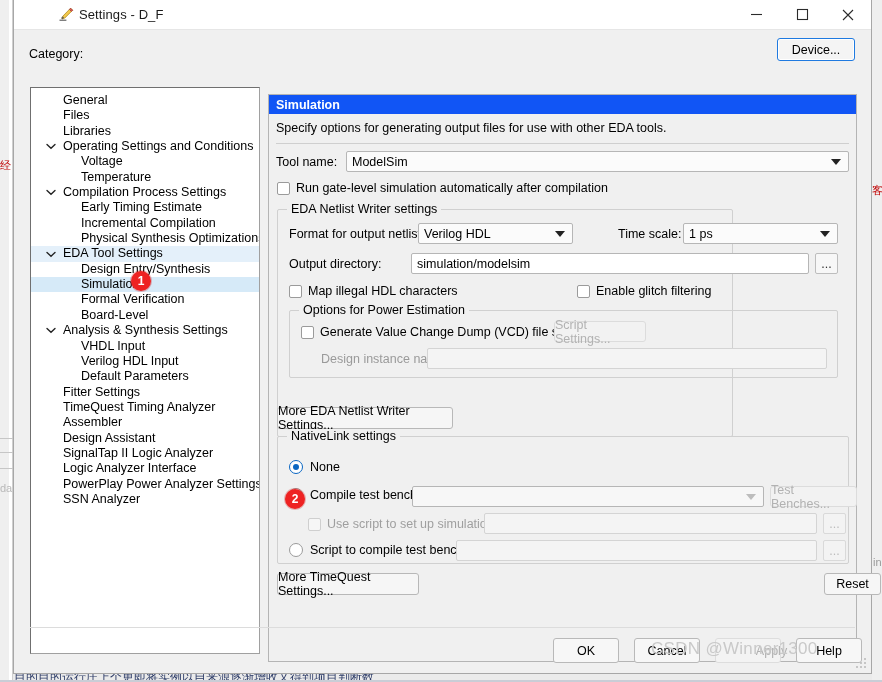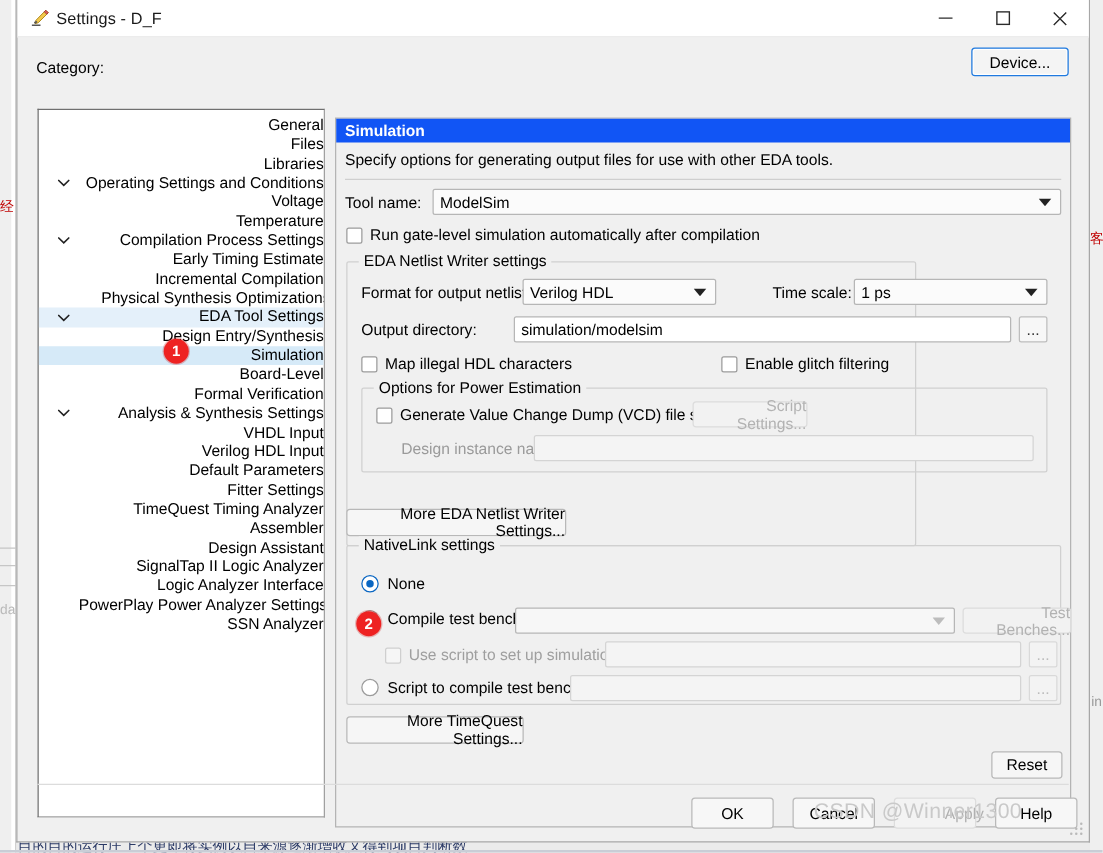--- a/index.html
+++ b/index.html
@@ -59,38 +59,39 @@
     border: 1px solid #a7a7a7;
     border-top: none;
     display: flex; flex-direction: column;
   }
   
   #titlebar {
     height: 30px; background: #ffffff;
     display: flex; align-items: center;
     flex: 0 0 30px;
     border-bottom: 1px solid #e6e6e6;
+    padding-left: 34px;
   }
   #titlebar .tb-icon {
     width: 26px; margin-left: 5px;
     display: flex; align-items: center; justify-content: center;
   }
   #titlebar .tb-title {
     font-size: 13px; color: #1a1a1a; letter-spacing: .1px;
     flex: 1 1 auto;
   }
   .winbtn {
     width: 46px; height: 30px;
     display: flex; align-items: center; justify-content: center;
     flex: 0 0 46px;
   }
   .winbtn svg { display: block; }
 
   
-  #dlgbody { position: relative; flex: 1 1 auto; text-align: right; }
+  #dlgbody { position: relative; flex: 1 1 auto; }
 
   .lbl-category {
     position: absolute; left: 15px; top: 17px;
     font-size: 12.5px; color: #000;
   }
   #device-btn {
     position: absolute; right: 16px; top: 8px;
     width: 78px; height: 23px;
     background: #f4f4f4;
     border: 1px solid #1f7ae0;
@@ -340,22 +341,22 @@
         <div class="tree-row lvl1"><span class="tlabel">Early Timing Estimate</span></div>
         <div class="tree-row lvl1"><span class="tlabel">Incremental Compilation</span></div>
         <div class="tree-row lvl1"><span class="tlabel">Physical Synthesis Optimizations</span></div>
         <div class="tree-row lvl0 hl"><span class="chev">
             <svg width="10" height="7" viewBox="0 0 10 7">
               <path d="M1 1.4 L5 5.2 L9 1.4" fill="none" stroke="#222" stroke-width="1.35" stroke-linecap="round"></path>
             </svg>
           </span><span class="tlabel">EDA Tool Settings</span></div>
         <div class="tree-row lvl1"><span class="tlabel">Design Entry/Synthesis</span></div>
         <div class="tree-row lvl1 sel"><span class="tlabel">Simulation</span></div>
+        <div class="tree-row lvl1"><span class="tlabel">Formal Verification</span></div>
         <div class="tree-row lvl1"><span class="tlabel">Board-Level</span></div>
-        <div class="tree-row lvl1"><span class="tlabel">Formal Verification</span></div>
         <div class="tree-row lvl0"><span class="chev">
             <svg width="10" height="7" viewBox="0 0 10 7">
               <path d="M1 1.4 L5 5.2 L9 1.4" fill="none" stroke="#222" stroke-width="1.35" stroke-linecap="round"></path>
             </svg>
           </span><span class="tlabel">Analysis &amp; Synthesis Settings</span></div>
         <div class="tree-row lvl1"><span class="tlabel">VHDL Input</span></div>
         <div class="tree-row lvl1"><span class="tlabel">Verilog HDL Input</span></div>
         <div class="tree-row lvl1"><span class="tlabel">Default Parameters</span></div>
         <div class="tree-row lvl0"><span class="tlabel">Fitter Settings</span></div>
         <div class="tree-row lvl0"><span class="tlabel">TimeQuest Timing Analyzer</span></div>
@@ -483,21 +484,21 @@
           <span class="circ"></span>
           <span>Script to compile test bench:</span>
         </div>
         <div class="textbox disabled" style="left:178px; top:103px; width:361px;">
           <span></span>
         </div>
         <div class="dotsbtn disabled" style="left:545px; top:103px;">...</div>
       </div>
 
       <div class="btn" style="left:8px; top:478px; width:142px; height:22px;">More TimeQuest Settings...</div>
-      <div class="btn" style="left:524px; top:478px; width:57px; height:22px;margin-top:28px;">Reset</div>
+      <div class="btn" style="left:555px; top:478px; width:57px; height:22px;">Reset</div>
     </div>
 
     <div class="badge" style="left:271px; top:459px;">2</div>
 
     <div id="btnbar">
       <div id="sep-bottom"></div>
       <div class="bbtn" style="left:539px;">OK</div>
       <div class="bbtn" style="left:620px;">Cancel</div>
       <div class="bbtn disabled" style="left:701px;padding-left:47px;">Apply</div>
       <div class="bbtn" style="left:782px;">Help</div>

